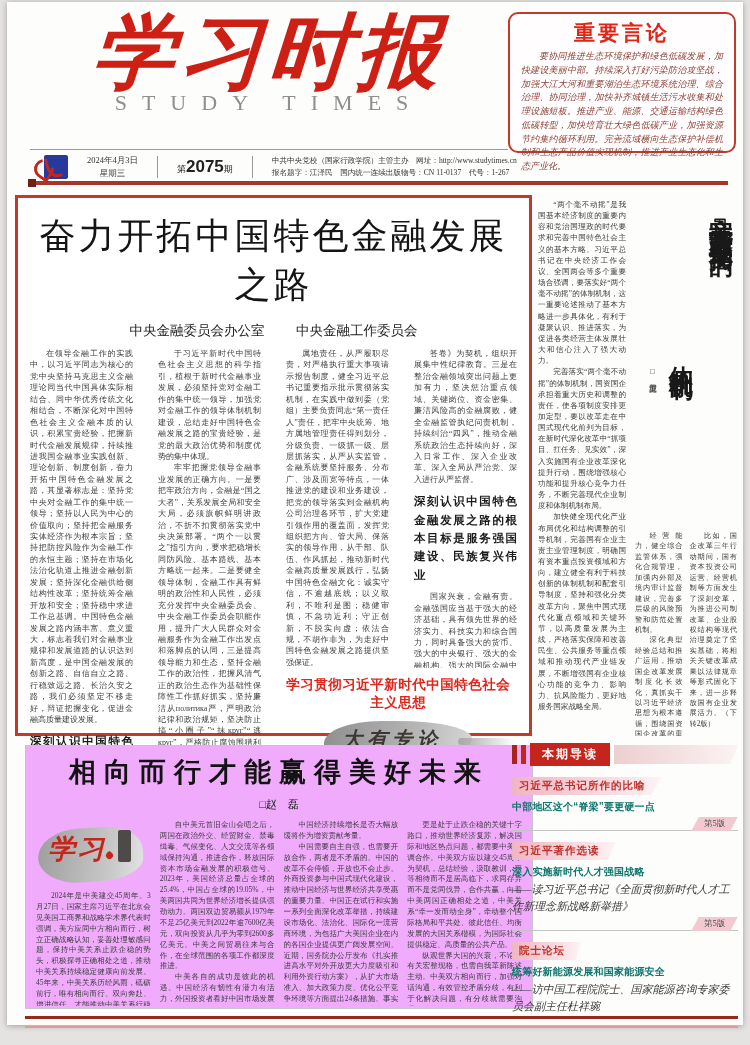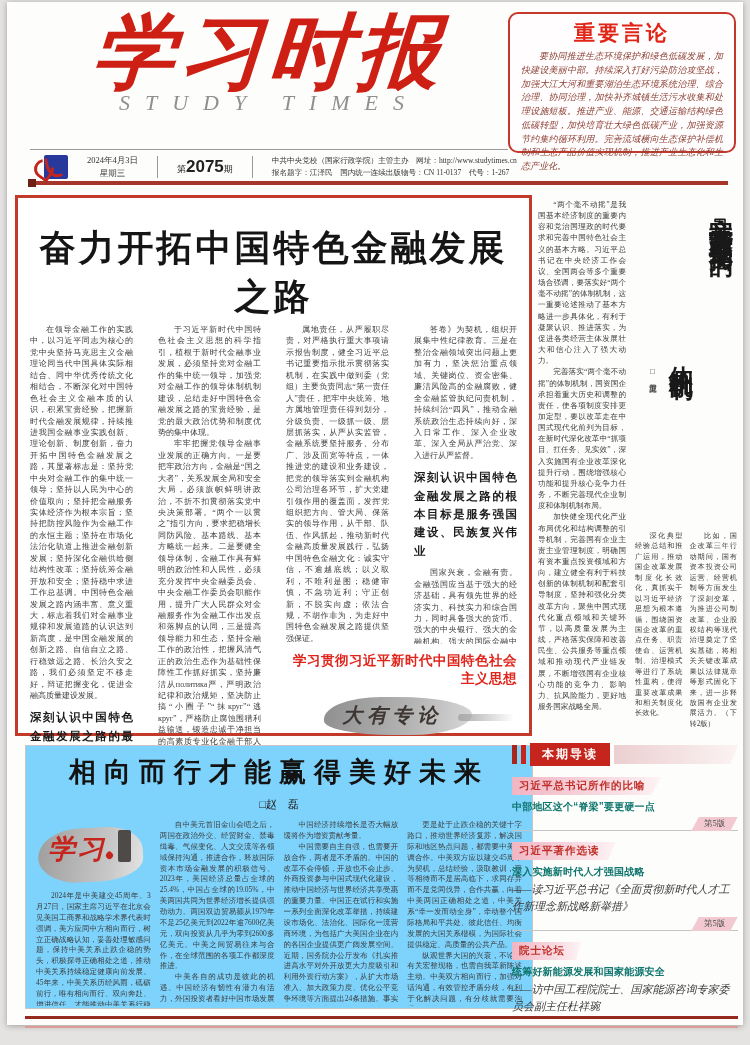--- a/index.html
+++ b/index.html
@@ -3,21 +3,21 @@
 <meta charset="utf-8">
 <style>
   html,body{margin:0;padding:0;}
   body{background:#d8d6d4;font-family:"Liberation Serif","DejaVu Serif",serif;}
   .page{position:relative;width:750px;height:1045px;background:#e5e3e1;overflow:hidden;margin:0 auto;}
   .paper{position:absolute;left:7px;right:7px;top:2px;bottom:20px;background:#fdfdfc;box-shadow:0 1px 6px rgba(0,0,0,.3);}
 
   
   .masthead-wrap{position:absolute;left:30px;top:8px;width:478px;text-align:center;}
   .masthead{font-size:82px;line-height:1.1;font-weight:900;font-style:italic;color:#cd1f14;letter-spacing:6px;transform:skewX(-4deg);font-family:"Liberation Serif",serif;}
-  .masthead-sub{margin-top:-8px;font-size:22px;color:#8f8f8f;letter-spacing:15px;font-family:"Liberation Serif",serif;font-style:italic;}
+  .masthead-sub{margin-top:-8px;font-size:22px;color:#8f8f8f;letter-spacing:15px;font-family:"Liberation Serif",serif;}
   .head-line{position:absolute;left:30px;top:149px;width:478px;height:1px;background:#9a9a9a;}
   .dateline{position:absolute;left:34px;top:153px;width:474px;height:28px;display:flex;align-items:center;gap:19px;}
   .st-logo{position:relative;width:34px;height:25px;flex:0 0 auto;}
   .st-logo .sq{position:absolute;right:0;top:0;width:24px;height:24px;background:#27399b;border-radius:2px;}
   .st-logo .fig1{position:absolute;left:0;top:4px;width:14px;height:14px;border:3px solid #c5251c;border-radius:50% 50% 10% 50%;border-top-color:transparent;transform:rotate(35deg);}
   .st-logo .fig2{position:absolute;left:12px;top:2px;width:12px;height:18px;border-left:3px solid #c5251c;border-bottom:3px solid #c5251c;border-radius:0 0 0 70%;transform:rotate(-12deg);}
   .date-block{font-size:8.5px;color:#333;line-height:1.5;text-align:center;flex:0 0 auto;}
   .vdiv{width:1px;height:22px;background:#999;flex:0 0 auto;}
   .issue-block{font-size:9px;color:#222;flex:0 0 auto;white-space:nowrap;}
   .issue-block b{font-size:17px;font-weight:bold;font-family:Liberation Sans, sans-serif;}
@@ -25,47 +25,47 @@
 
   .remarks-box{position:absolute;left:508px;top:12px;width:228px;height:141px;border:2px solid #c4392b;border-radius:10px;background:#fffdfd;padding:4px 11px;box-sizing:border-box;}
   .remarks-title{text-align:center;font-size:21px;font-weight:bold;color:#e02517;letter-spacing:3px;font-family:"Liberation Sans",sans-serif;margin:1px 0 3px;}
   .remarks-body{font-size:9px;line-height:1.53;color:#8d4036;text-align:justify;text-indent:2em;font-style:italic;}
 
   .top-rule{position:absolute;left:28px;top:181px;width:700px;height:4px;background:#a6352a;}
   .top-rule:before{content:"";position:absolute;left:0;top:-2px;width:8px;height:8px;background:#6e1f16;}
 
   
   .main-box{position:absolute;left:15px;top:195px;width:517px;height:541px;border:3px solid #c23b2a;background:#fff;padding:6px 12px;box-sizing:border-box;}
-  .main-headline{text-align:center;font-size:36px;font-weight:700;color:#151515;letter-spacing:3px;margin-top:20px;font-family:"Liberation Serif",serif;}
+  .main-headline{text-align:center;font-size:36px;font-weight:400;color:#151515;letter-spacing:3px;margin-top:8px;font-family:"Liberation Serif",serif;}
   .main-byline{text-align:center;font-size:13.5px;color:#222;margin:12px 0 8px;}
   .main-byline span{margin:0 14px;}
   .main-cols{position:relative;display:flex;gap:25px;height:424px;margin-top:2px;}
   .mcol{flex:1;font-size:8px;line-height:1.43;color:#3c3c3c;text-align:justify;overflow:hidden;}
   .mcol.short{height:320px;}
   .para{margin:0;text-indent:2em;text-align:justify;}
   .in-subhead{font-family:"Liberation Sans",sans-serif;font-weight:bold;font-size:11.5px;line-height:1.6;color:#1c1c1c;margin:7px 0;text-indent:0;}
   .slogan-block{position:absolute;left:calc(50% + 6px);right:0;top:328px;text-align:center;}
-  .slogan{color:#e0261c;font-family:"Liberation Sans",sans-serif;font-weight:bold;font-size:13.5px;letter-spacing:0.5px;text-align:right;}
+  .slogan{color:#e0261c;font-family:"Liberation Sans",sans-serif;font-weight:bold;font-size:13.5px;letter-spacing:0.5px;}
   .brush{position:relative;display:inline-block;margin-top:9px;padding:5px 30px 6px 18px;background:linear-gradient(100deg,#8f8f8f,#b5b5b5 60%,#d8d8d8);border-radius:46% 60% 50% 55%/70% 55% 65% 45%;color:#3d3632;font-size:20px;font-weight:900;font-style:italic;letter-spacing:5px;font-family:"Liberation Serif",serif;}
   .brush:after{content:"";position:absolute;right:-42px;top:45%;width:56px;height:7px;background:linear-gradient(90deg,#aaa,rgba(200,200,200,0));border-radius:4px;}
 
   
   .right-sec{position:absolute;left:538px;top:199px;width:199px;height:537px;display:flex;gap:9px;}
   .rcolA{width:88px;flex:0 0 auto;font-size:7.6px;line-height:1.47;color:#3c3c3c;text-align:justify;overflow:hidden;}
   .r-subhead{font-weight:bold;font-size:10px;line-height:1.7;color:#111;margin:8px 0;text-indent:0;font-style:italic;}
   .rright{flex:1;display:flex;flex-direction:column;}
   .vt-block{height:328px;display:flex;justify-content:flex-end;gap:8px;}
   .vt{writing-mode:vertical-rl;font-size:24px;font-weight:900;color:#191919;letter-spacing:3px;font-family:"Liberation Serif",serif;}
   .vt.second{margin-top:148px;}
   .vt-author{writing-mode:vertical-rl;font-size:8px;color:#444;margin-top:168px;letter-spacing:1px;}
   .minis{flex:1;display:flex;gap:7px;margin-top:4px;overflow:hidden;}
   .mini{flex:1;font-size:7.2px;line-height:1.45;color:#3c3c3c;text-align:justify;overflow:hidden;}
 
   
-  .bottom-box{position:absolute;left:25px;top:745px;width:508px;height:264px;border:1px solid #c6c6c6;background:#7dd3fc;padding:5px 10px;box-sizing:border-box;}
+  .bottom-box{position:absolute;left:25px;top:745px;width:508px;height:264px;border:1px solid #c6c6c6;background:#f0abfc;padding:5px 10px;box-sizing:border-box;}
   .bottom-headline{text-align:center;font-size:27px;font-weight:900;color:#131313;letter-spacing:8px;margin-top:3px;font-family:"Liberation Serif",serif;}
   .bottom-author{text-align:center;font-size:11px;color:#222;margin:7px 0 8px;}
   .bottom-cols{display:flex;gap:9px;height:186px;overflow:hidden;}
   .bcol{flex:1;font-size:7.5px;line-height:1.45;color:#3c3c3c;text-align:justify;overflow:hidden;}
   .xuexi-logo{position:relative;height:62px;margin:2px 4px 7px 2px;}
   .xuexi-logo .ink{position:absolute;left:0;top:6px;right:4px;bottom:2px;background:linear-gradient(100deg,#9d9d9d,#c9c9c9 70%,#e4e4e4);border-radius:50% 42% 55% 48%/65% 55% 50% 60%;transform:rotate(-3deg);}
   .xuexi-logo .xz{position:absolute;left:10px;top:8px;font-size:27px;font-weight:900;font-style:italic;color:#c5251c;letter-spacing:2px;font-family:"Liberation Serif",serif;}
   .xuexi-logo .seal{position:absolute;right:16px;top:8px;width:13px;height:32px;background:#4e4a47;border-radius:2px;}
   .xuexi-logo .dot{position:absolute;right:34px;top:30px;width:7px;height:7px;background:#c5251c;border-radius:2px 50% 50% 50%;transform:rotate(40deg);}
 
@@ -121,20 +121,24 @@
 
   <div class="remarks-box">
     <div class="remarks-title">重要言论</div>
     <div class="remarks-body">要协同推进生态环境保护和绿色低碳发展，加快建设美丽中部。持续深入打好污染防治攻坚战，加强大江大河和重要湖泊生态环境系统治理、综合治理、协同治理，加快补齐城镇生活污水收集和处理设施短板。推进产业、能源、交通运输结构绿色低碳转型，加快培育壮大绿色低碳产业，加强资源节约集约循环利用。完善流域横向生态保护补偿机制和生态产品价值实现机制，推进产业生态化和生态产业化。</div>
   </div>
 
   <div class="top-rule"></div>
 
   <div class="main-box">
     <div class="main-headline">奋力开拓中国特色金融发展之路</div>
+    <div class="main-byline">
+      <span>中央金融委员会办公室</span>
+      <span>中央金融工作委员会</span>
+    </div>
     <div class="main-cols">
       <div class="mcol">
         <div>
             <p class="para">在领导金融工作的实践中，以习近平同志为核心的党中央坚持马克思主义金融理论同当代中国具体实际相结合、同中华优秀传统文化相结合，不断深化对中国特色社会主义金融本质的认识，积累宝贵经验，把握新时代金融发展规律，持续推进我国金融事业实践创新、理论创新、制度创新，奋力开拓中国特色金融发展之路，其显著标志是：坚持党中央对金融工作的集中统一领导；坚持以人民为中心的价值取向；坚持把金融服务实体经济作为根本宗旨；坚持把防控风险作为金融工作的永恒主题；坚持在市场化法治化轨道上推进金融创新发展；坚持深化金融供给侧结构性改革；坚持统筹金融开放和安全；坚持稳中求进工作总基调。中国特色金融发展之路内涵丰富、意义重大，标志着我们对金融事业规律和发展道路的认识达到新高度，是中国金融发展的创新之路、自信自立之路、行稳致远之路、长治久安之路，我们必须坚定不移走好，辩证把握变化，促进金融高质量建设发展。</p>
           </div>
         <div class="in-subhead">深刻认识中国特色金融发展之路的最本质特征是党的领导</div>
         <div>
             <p class="para">党的十八大以来，在以习近平同志为核心的党中央集中统一领导下，金融事业发展取得新的重大成就，金融在促进经济平稳健康发展、支持打赢脱贫攻坚战、满足人民群众日益增长的金融服务需求等方面发挥了重要支撑作用，防范化解金融风险取得重要阶段性成果，深化金融改革开放取得重要进展，金融业综合实力和国际竞争力稳步提升，为以中国式现代化全面推进强国建设、民族复兴伟业提供坚强有力的金融支撑，走出党领导金融事业发展的必由之路。</p>
           </div>
       </div>
@@ -177,20 +181,21 @@
         </div>
     </div>
     <div class="rright">
       <div class="vt-block">
         <div class="vt-author">□黄卫挺</div>
         <div class="vt second">体制机制</div>
         <div class="vt">完善落实『两个毫不动摇』的</div>
       </div>
       <div class="minis">
         <div class="mini">
+            <p class="para">经营能力，健全综合监管体系，强化合规管理，加强内外部及境内审计监督建设，完善多层级的风险预警和防范处置机制。</p>
             <p class="para">深化典型经验总结和推广运用，推动国企改革发展制度化长效化，真抓实干以习近平经济思想为根本遵循，围绕国资国企改革的重点任务、职责使命、运营机制、治理模式等进行了系统性重构，使得重要改革成果和相关制度化长效化。</p>
           </div>
         <div class="mini">
             <p class="para">比如，国企改革三年行动期间，国有资本投资公司运营、经营机制等方面发生了深刻变革，为推进公司制改革、企业股权结构等现代治理奠定了坚实基础，将相关关键改革成果以法律规章等形式固化下来，进一步释放国有企业发展活力。（下转2版）</p>
           </div>
       </div>
     </div>
   </div>
 
   <div class="bottom-box">

